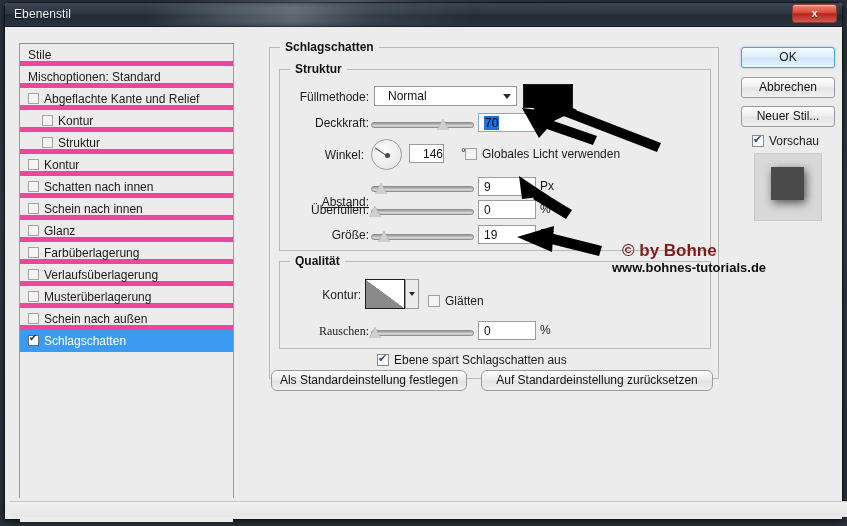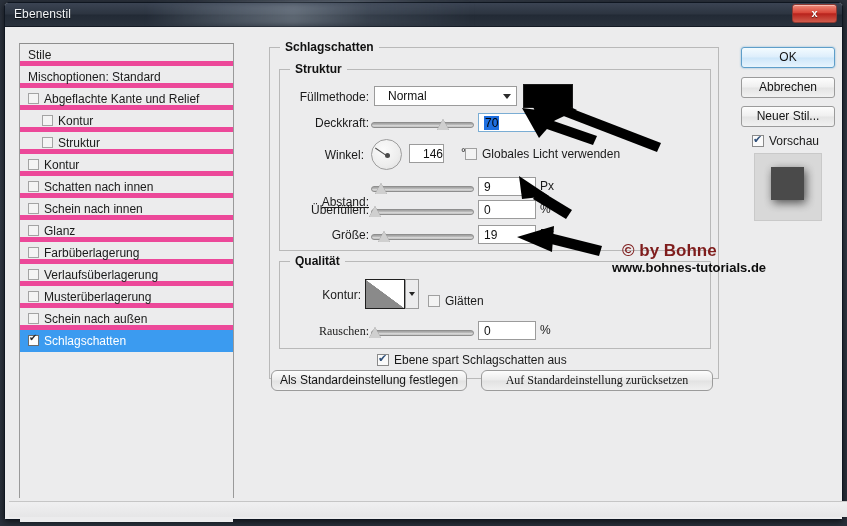--- a/index.html
+++ b/index.html
@@ -414,21 +414,21 @@
   <div class="numfield" style="left:473px; top:318px; width:58px;">
     <span>0</span>
   </div>
   <div class="unit" style="left:535px; top:320px;">%</div>
 
   <div class="chk" style="left:372px; top:350px;">
     <span class="box checked"></span><span>Ebene spart Schlagschatten aus</span>
   </div>
 
   <div class="wbtn" style="left:266px; top:367px; width:196px;">Als Standardeinstellung festlegen</div>
-  <div class="wbtn" style="left:476px; top:367px; width:232px;font-family:Liberation Serif, serif;">Auf Standardeinstellung zurücksetzen</div>
+  <div class="wbtn" style="left:476px; top:367px; width:232px;">Auf Standardeinstellung zurücksetzen</div>
 
   <div class="sbtn primary" style="top:44px;">OK</div>
   <div class="sbtn" style="top:74px;">Abbrechen</div>
   <div class="sbtn" style="top:103px;">Neuer Stil...</div>
   <div class="chk" id="preview-chk">
     <span class="box checked"></span><span>Vorschau</span>
   </div>
   <div id="preview-thumb">
     <div class="sh"></div>
     <div class="sq"></div>

